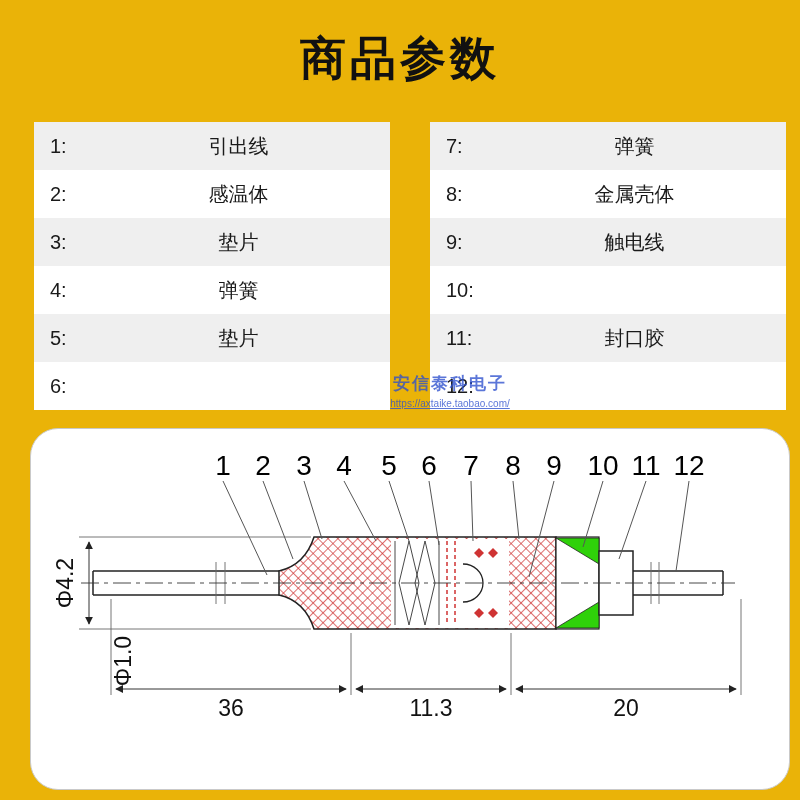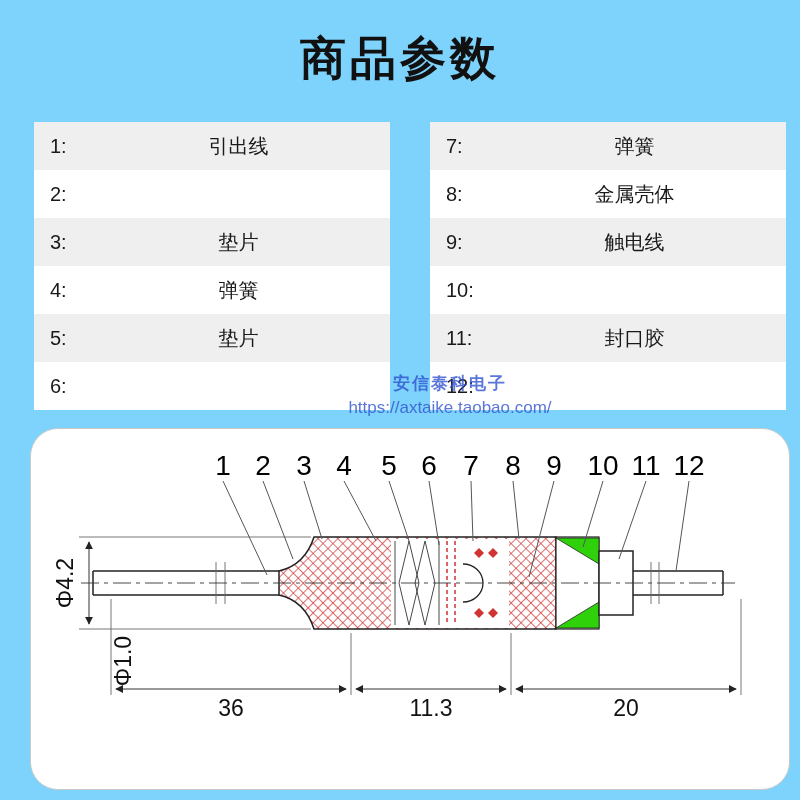--- a/index.html
+++ b/index.html
@@ -1,35 +1,35 @@
 <!DOCTYPE html>
 <html><head>
 <meta charset="utf-8">
 <style>
   * { margin:0; padding:0; box-sizing:border-box; }
   html, body { width:800px; height:800px; background:#ffffff; color:#111;
     font-family:"Liberation Sans","DejaVu Sans",sans-serif; }
-  .page { position:relative; width:800px; height:800px; background:#7dd3fc; overflow:hidden; }
+  .page { position:relative; width:800px; height:800px; background:#eab308; overflow:hidden; }
 
   .title { position:absolute; top:28px; left:0; width:100%; text-align:center;
     font-size:46px; font-weight:700; letter-spacing:4px; }
 
   .table { position:absolute; top:122px; width:356px; }
   .table--left  { left:34px; }
   .table--right { left:430px; }
   .row { height:48px; display:flex; align-items:center; font-size:20px; color:#1a1a1a; }
   .row:nth-child(odd)  { background:#efefef; }
   .row:nth-child(even) { background:#ffffff; }
   .row .num { flex:0 0 72px; padding-left:16px; }
   .row .label { flex:1; text-align:center; padding-right:19px; }
 
   .watermark { position:absolute; left:300px; top:372px; width:300px; text-align:center;
     color:rgba(45,80,205,0.78); pointer-events:none; }
   .watermark .wm1 { font-size:17px; font-weight:700; letter-spacing:2px; }
-  .watermark .wm2 { font-size:17px; margin-top:3px; }
+  .watermark .wm2 { font-size:10px; margin-top:3px;text-decoration:underline; }
 
   .diagram { position:absolute; left:30px; top:428px; width:760px; height:362px;
     border:1px solid #c9c9c9; border-radius:28px; overflow:hidden; background:#fff; }
 
   svg text { font-family:"Liberation Sans","DejaVu Sans",sans-serif; }
   .callout   { font-size:28px; fill:#000; }
   .dim-label { font-size:23px; fill:#111; }
   .leader    { stroke:#555; stroke-width:1; }
   .dimline   { stroke:#333; stroke-width:1; }
   .extline   { stroke:#666; stroke-width:0.9; }
@@ -42,20 +42,21 @@
 
   <div class="title">商品参数</div>
 
   <div class="table table--left">
     <div class="row">
       <span class="num">1:</span>
       <span class="label">引出线</span>
     </div>
     <div class="row">
       <span class="num">2:</span>
+      <span class="label">感温体</span>
     </div>
     <div class="row">
       <span class="num">3:</span>
       <span class="label">垫片</span>
     </div>
     <div class="row">
       <span class="num">4:</span>
       <span class="label">弹簧</span>
     </div>
     <div class="row">

